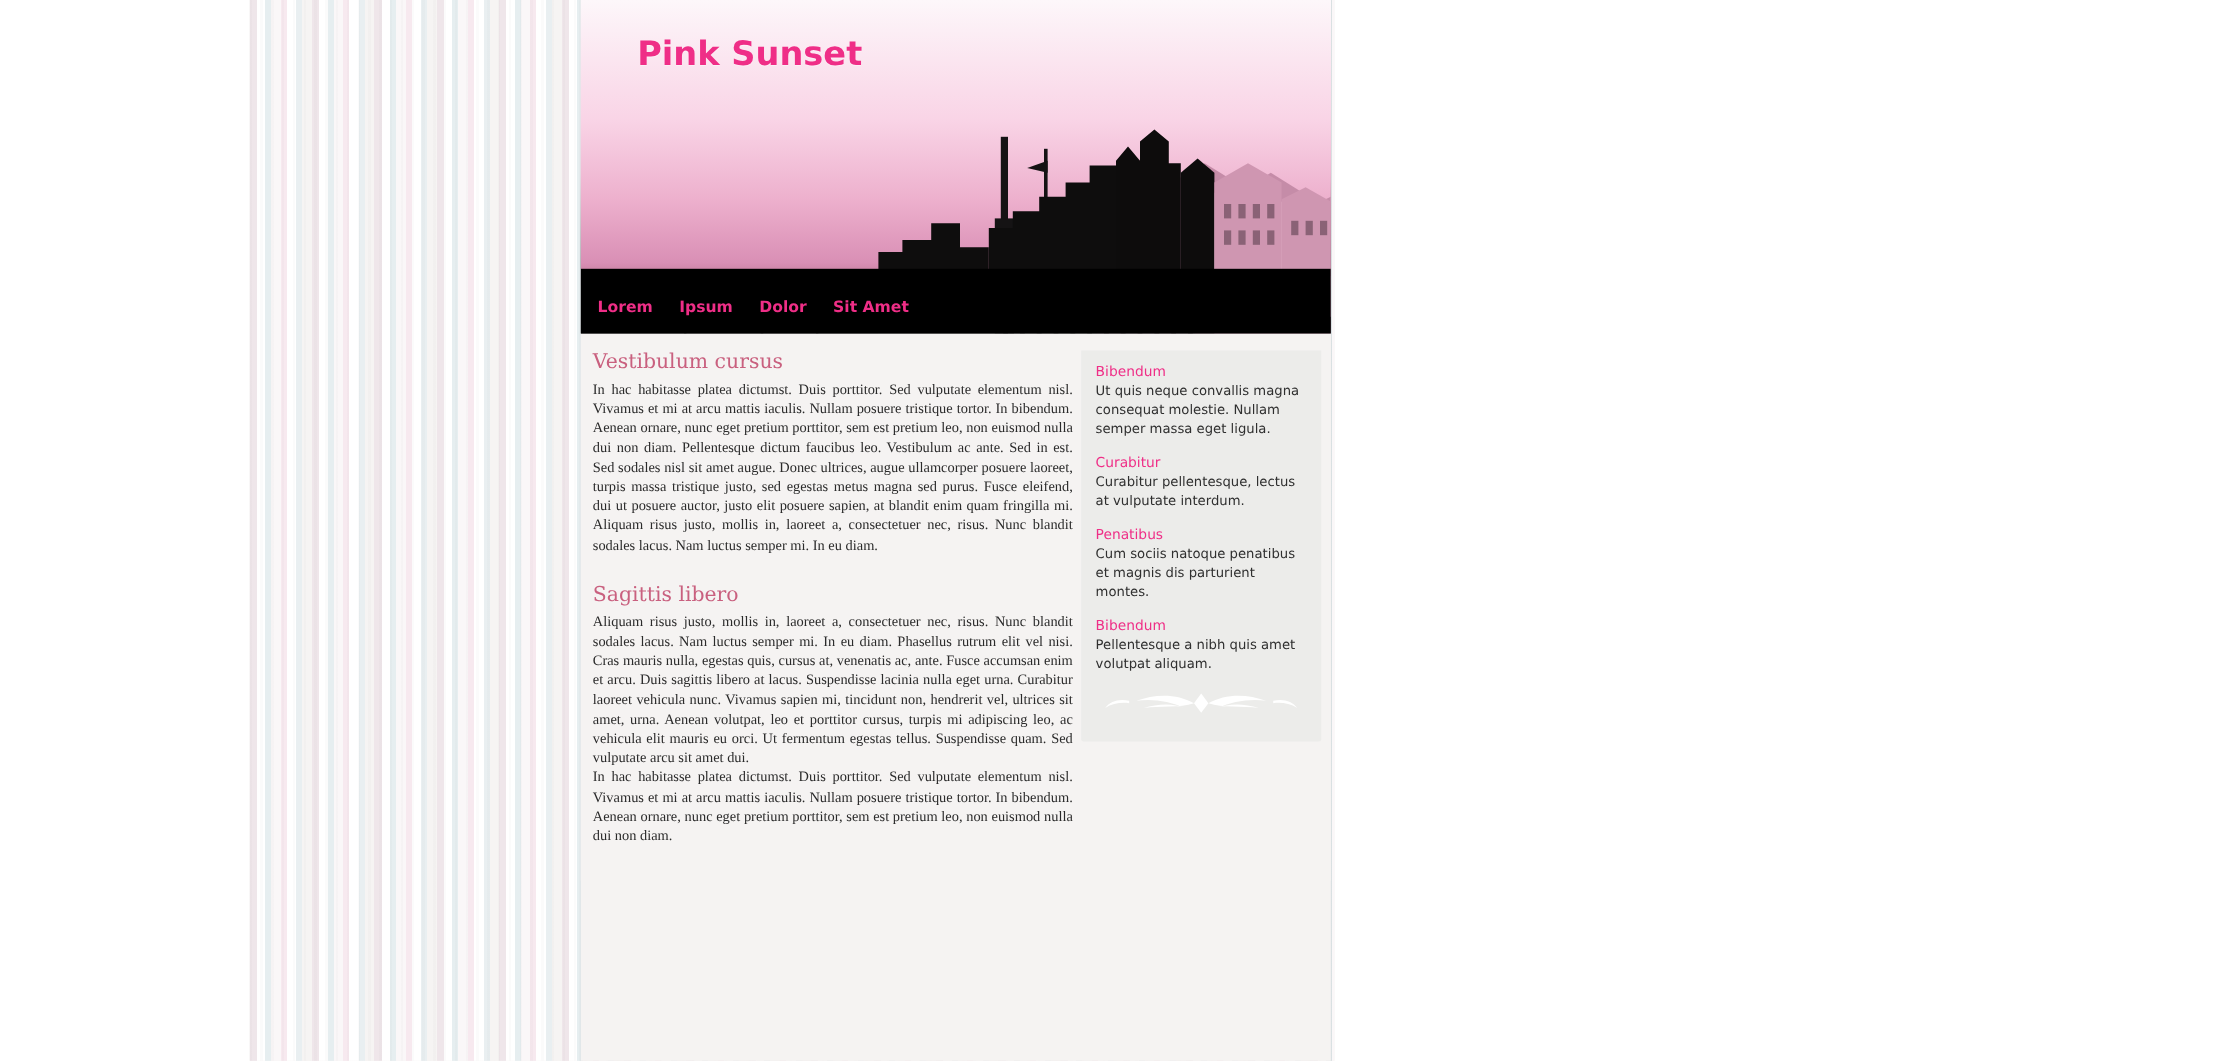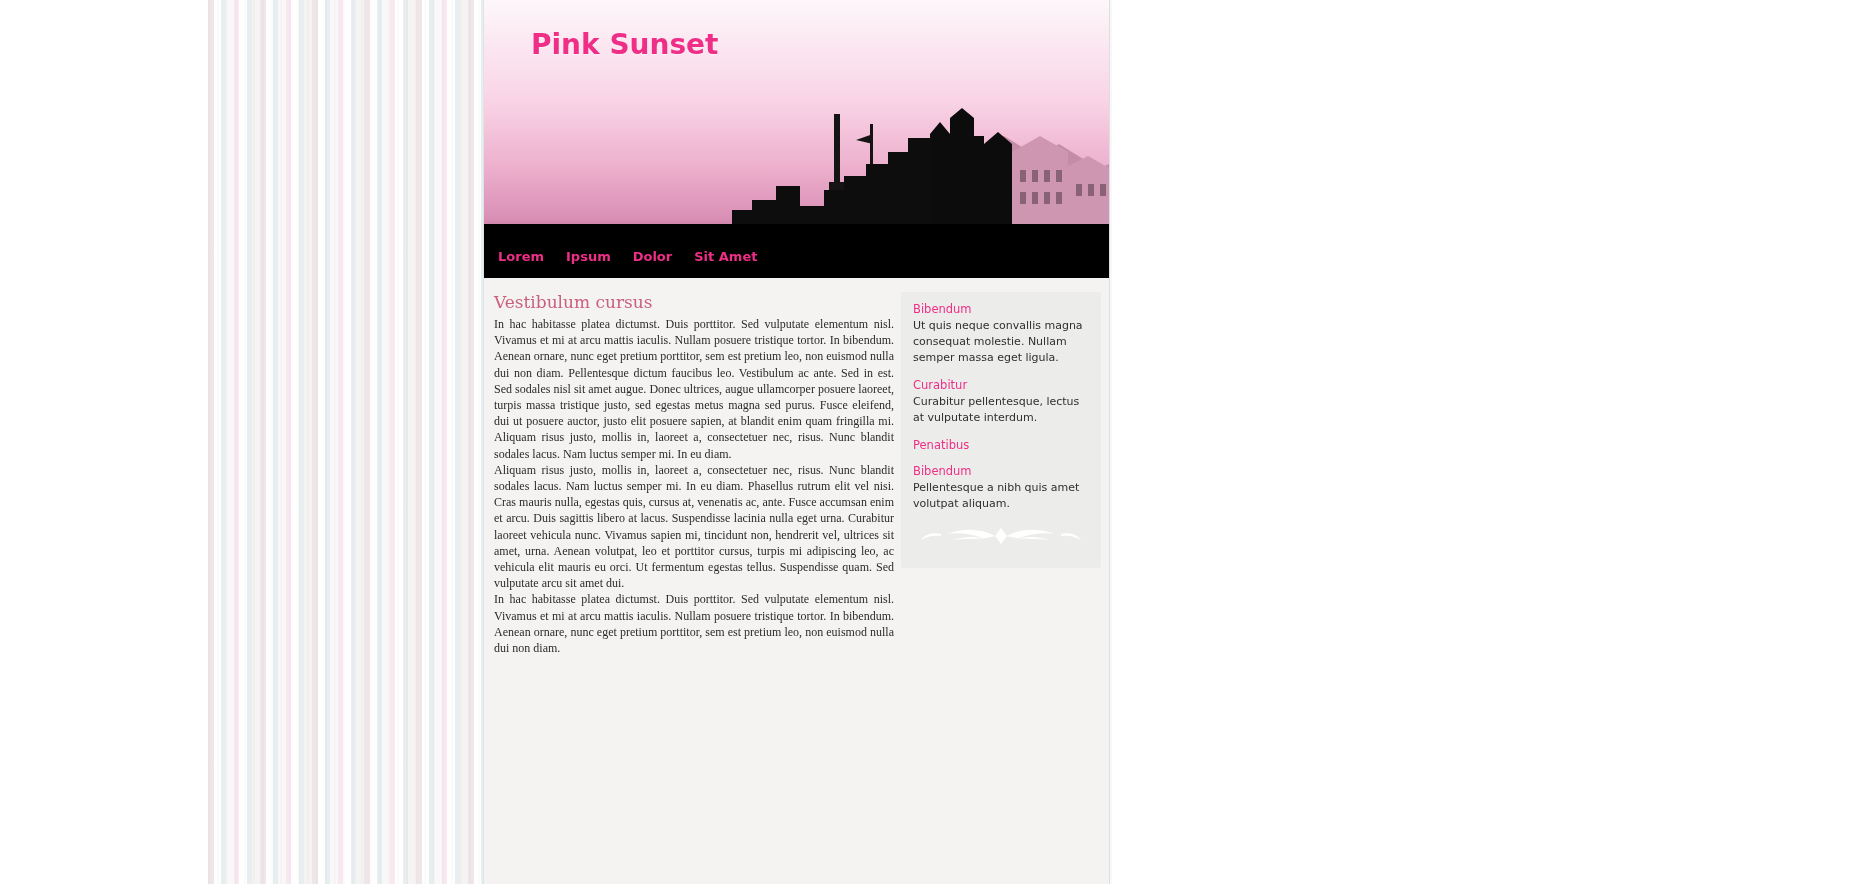--- a/index.html
+++ b/index.html
@@ -304,33 +304,35 @@
         <a class="nav-link" href="#">Sit Amet</a>
       </nav>
     </div>
 
     <div class="body-area">
 
       <div class="main-col">
         <h2 class="article-title">Vestibulum cursus</h2>
         <p class="article-p">In hac habitasse platea dictumst. Duis porttitor. Sed vulputate elementum nisl. Vivamus et mi at arcu mattis iaculis. Nullam posuere tristique tortor. In bibendum. Aenean ornare, nunc eget pretium porttitor, sem est pretium leo, non euismod nulla dui non diam. Pellentesque dictum faucibus leo. Vestibulum ac ante. Sed in est. Sed sodales nisl sit amet augue. Donec ultrices, augue ullamcorper posuere laoreet, turpis massa tristique justo, sed egestas metus magna sed purus. Fusce eleifend, dui ut posuere auctor, justo elit posuere sapien, at blandit enim quam fringilla mi. Aliquam risus justo, mollis in, laoreet a, consectetuer nec, risus. Nunc blandit sodales lacus. Nam luctus semper mi. In eu diam.</p>
 
+        <h2 class="article-title second">Sagittis libero</h2>
         <p class="article-p">Aliquam risus justo, mollis in, laoreet a, consectetuer nec, risus. Nunc blandit sodales lacus. Nam luctus semper mi. In eu diam. Phasellus rutrum elit vel nisi. Cras mauris nulla, egestas quis, cursus at, venenatis ac, ante. Fusce accumsan enim et arcu. Duis sagittis libero at lacus. Suspendisse lacinia nulla eget urna. Curabitur laoreet vehicula nunc. Vivamus sapien mi, tincidunt non, hendrerit vel, ultrices sit amet, urna. Aenean volutpat, leo et porttitor cursus, turpis mi adipiscing leo, ac vehicula elit mauris eu orci. Ut fermentum egestas tellus. Suspendisse quam. Sed vulputate arcu sit amet dui.</p>
         <p class="article-p">In hac habitasse platea dictumst. Duis porttitor. Sed vulputate elementum nisl. Vivamus et mi at arcu mattis iaculis. Nullam posuere tristique tortor. In bibendum. Aenean ornare, nunc eget pretium porttitor, sem est pretium leo, non euismod nulla dui non diam.</p>
       </div>
 
       <aside class="sidebar">
         <div class="sidebar-inner">
           <h3 class="side-head">Bibendum</h3>
           <p class="side-p">Ut quis neque convallis magna consequat molestie. Nullam semper massa eget ligula.</p>
 
           <h3 class="side-head spaced">Curabitur</h3>
           <p class="side-p">Curabitur pellentesque, lectus at vulputate interdum.</p>
 
           <h3 class="side-head spaced">Penatibus</h3>
+          <p class="side-p">Cum sociis natoque penatibus et magnis dis parturient montes.</p>
 
           <h3 class="side-head spaced">Bibendum</h3>
           <p class="side-p">Pellentesque a nibh quis amet volutpat aliquam.</p>
         </div>
 
         <div class="sidebar-flourish">
           <svg width="200" height="26" viewBox="0 0 200 26">
             <g fill="#ffffff">
               <path d="M100,2 L106,10 L100,18 L94,10 Z"></path>
               <path d="M94,10 C80,2 62,2 46,8 C58,6 74,8 86,14 C78,10 64,10 52,14 C66,12 82,14 94,10 Z"></path>

